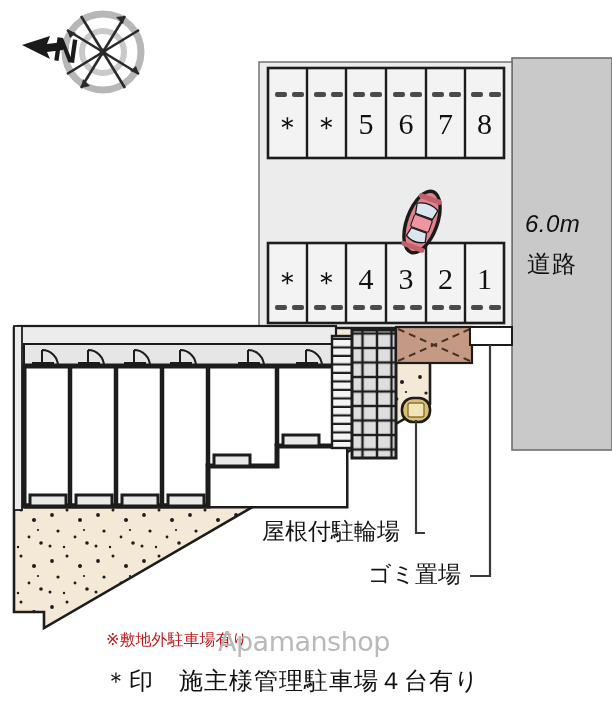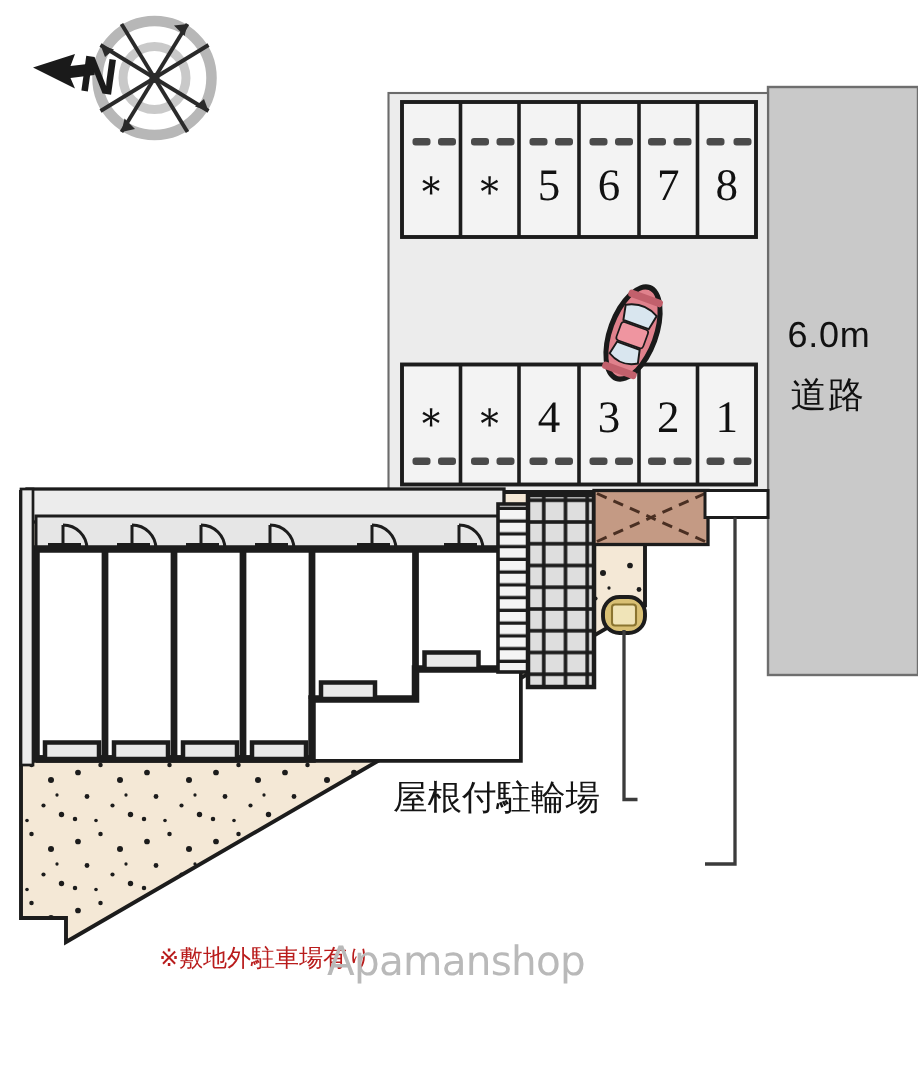--- a/index.html
+++ b/index.html
@@ -8,21 +8,21 @@
     font-family:"Liberation Sans","DejaVu Sans",sans-serif;
     color:#1a1a1a;
   }
   #stage{position:absolute;left:0;top:0;width:612px;height:720px;}
   #stage > svg{position:absolute;left:0;top:0;}
 
   .txt{position:absolute;white-space:nowrap;line-height:1;}
 
   
   .road-dim{
-    left:525px;top:212px;font-size:24px;letter-spacing:0.5px;color:#111;
+    left:525px;top:212px;font-size:24px;letter-spacing:0.5px;color:#111;font-style:italic;
   }
   .road-name{
     left:527px;top:252px;font-size:24px;letter-spacing:1px;color:#111;text-align:right;
   }
 
   
   .label-bike{
     left:262px;top:520px;font-size:23px;letter-spacing:0px;color:#141414;text-align:center;
   }
   .label-gomi{
@@ -262,17 +262,19 @@
   <div class="stall-ast" style="left:307px;top:263px;width:39px;">＊</div>
   <div class="stall-num" style="left:346px;top:262px;width:40px;">4</div>
   <div class="stall-num" style="left:386px;top:262px;width:40px;">3</div>
   <div class="stall-num" style="left:426px;top:262px;width:39px;">2</div>
   <div class="stall-num" style="left:465px;top:262px;width:39px;">1</div>
 
   <div class="txt road-dim">6.0m</div>
   <div class="txt road-name">道路</div>
 
   <div class="txt label-bike">屋根付駐輪場</div>
+  <div class="txt label-gomi">ゴミ置場</div>
 
   <div class="txt note-outside">※敷地外駐車場有り</div>
   <div class="txt watermark">Apamanshop</div>
+  <div class="txt note-owner">＊印　施主様管理駐車場４台有り</div>
 
 </div>
 
 </body></html>

